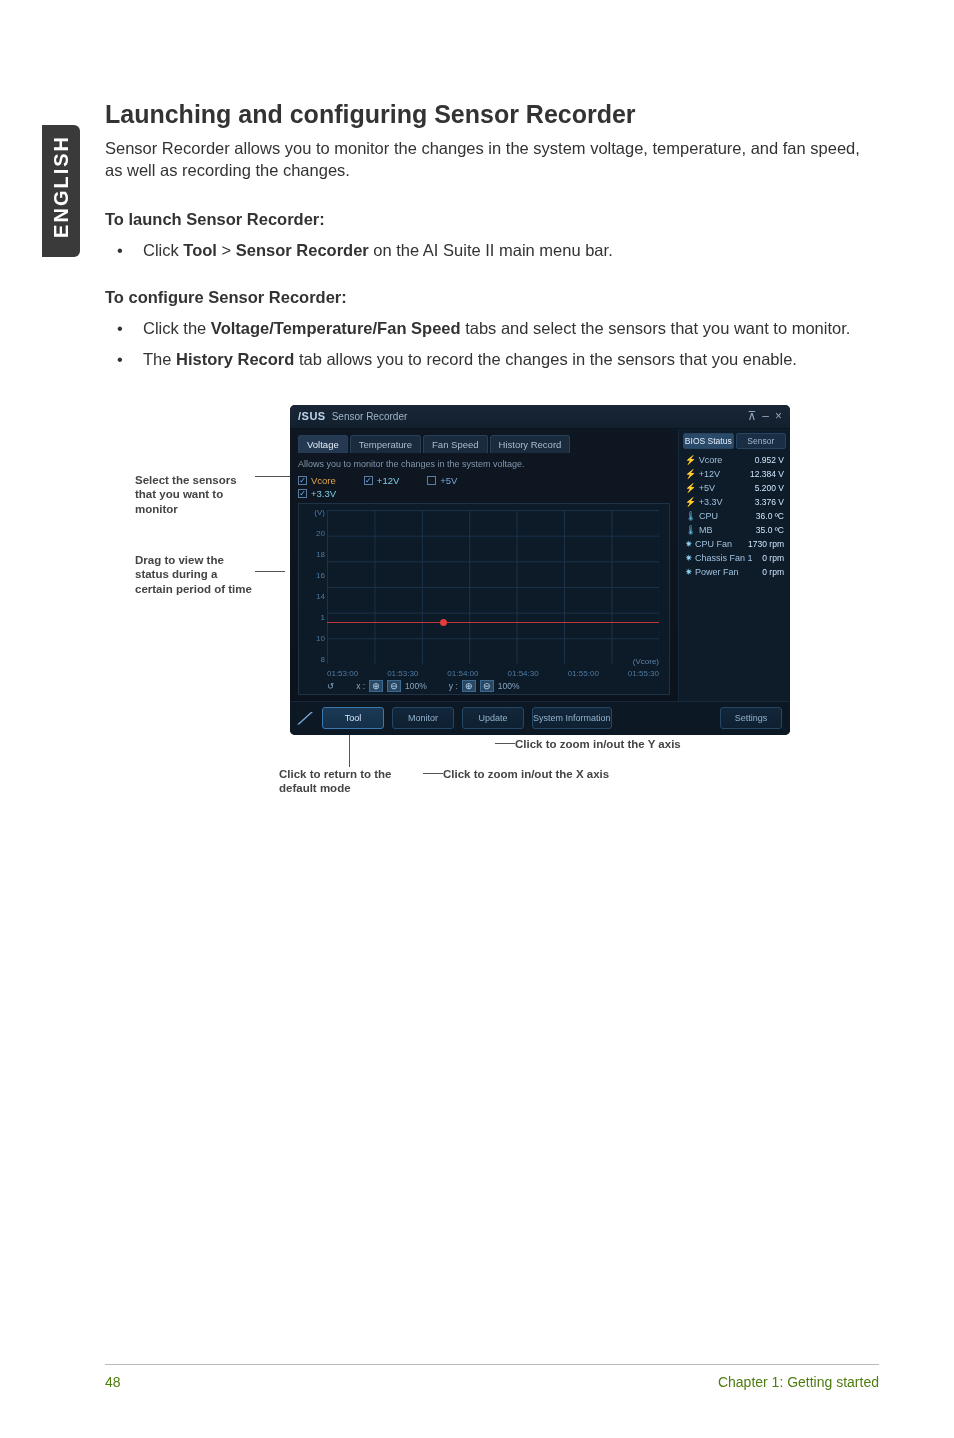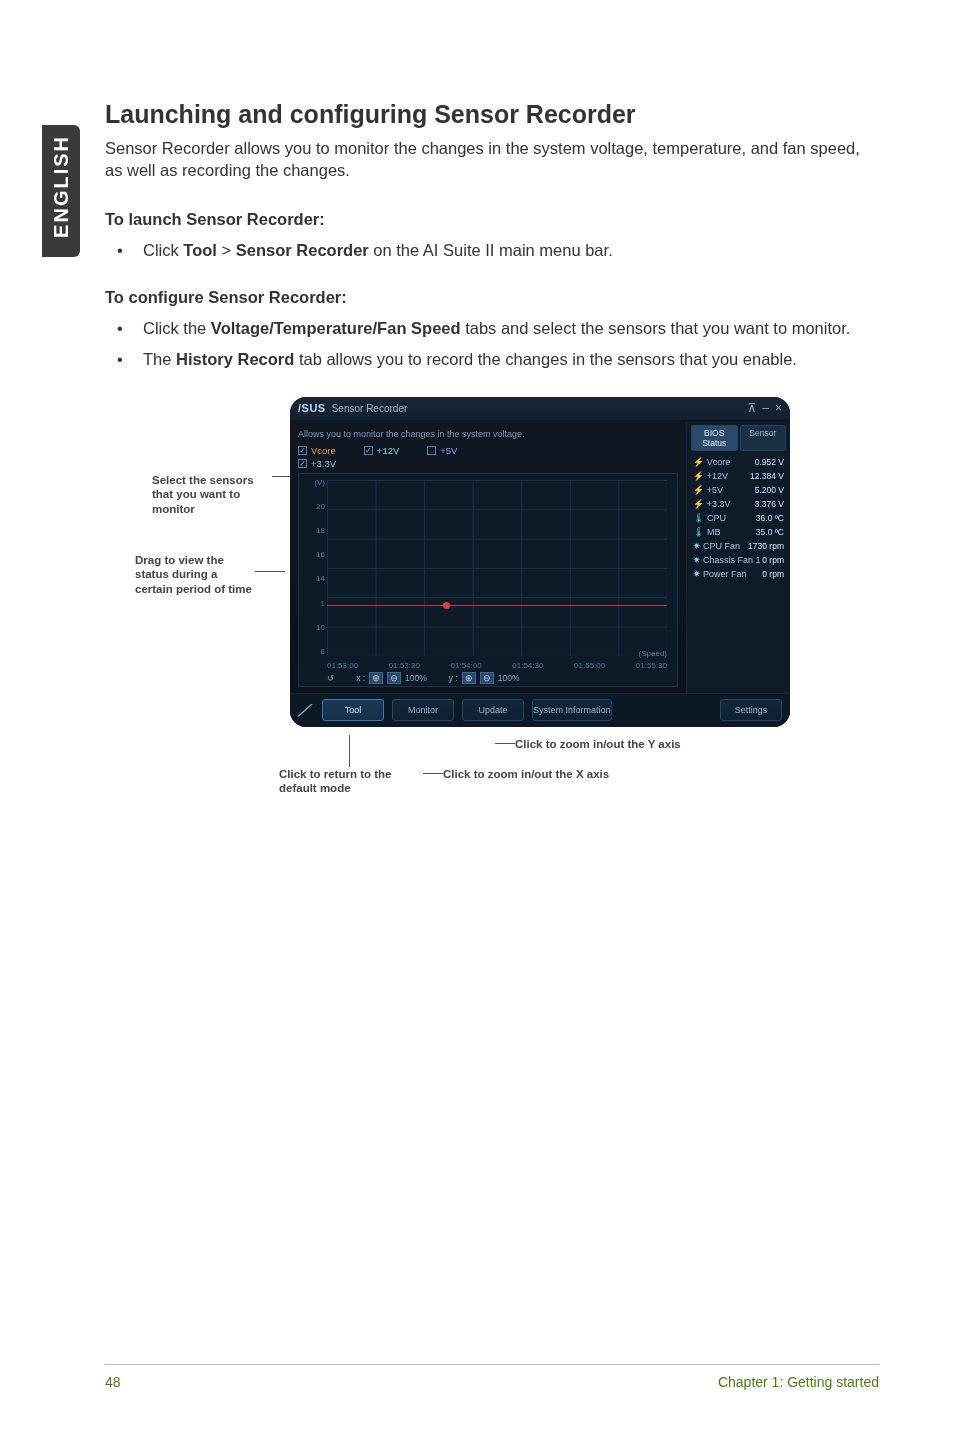--- a/index.html
+++ b/index.html
@@ -22,36 +22,36 @@
   }
   h2.section-title { font-size: 25px; font-weight: 700; margin-bottom: 8px; }
   p.intro { font-size: 16.5px; line-height: 1.35; margin-bottom: 28px; }
   p.subhead { font-size: 16.5px; font-weight: 700; margin-bottom: 10px; }
   ul.bullets { list-style: none; margin-bottom: 26px; }
   ul.bullets li { position: relative; padding-left: 38px; font-size: 16.5px; line-height: 1.4; margin-bottom: 8px; }
   ul.bullets li::before { content: "•"; position: absolute; left: 12px; top: 0; }
   .figure-wrap { position: relative; width: 660px; height: 420px; margin-left: 30px; margin-top: 10px; }
   .label { position: absolute; font-size: 11.5px; font-weight: 700; line-height: 1.25; color: #444; }
   .label .line { position: absolute; background: #555; }
-  .lbl-select { left: 0; top: 76px; width: 120px; margin-left: 17px; }
+  .lbl-select { left: 0; top: 76px; width: 120px; }
   .lbl-select .line.h { top: 3px; left: 100%; width: 38px; height: 1px; }
   .lbl-drag { left: 0; top: 156px; width: 120px; }
   .lbl-drag .line.h { top: 18px; left: 100%; width: 30px; height: 1px; }
   .lbl-return { left: 144px; top: 370px; width: 120px; }
   .lbl-return .line.v { left: 70px; top: -32px; width: 1px; height: 32px; }
   .lbl-zoomx { left: 308px; top: 370px; width: 170px; }
   .lbl-zoomx .line.h { left: -20px; top: 6px; width: 20px; height: 1px; }
   .lbl-zoomy { left: 380px; top: 340px; width: 170px; }
   .lbl-zoomy .line.h { left: -20px; top: 6px; width: 20px; height: 1px; }
 
   
   .app {
-    position: absolute; left: 155px; top: 0; width: 500px; height: 330px;
+    position: absolute; left: 155px; top: 8px; width: 500px; height: 330px;
     background: linear-gradient(#0f1722, #0b121b);
-    border-radius: 16px; overflow: hidden; color: #cbd6e2;
+    border-radius: 5px; overflow: hidden; color: #cbd6e2;
     font-size: 10px;
   }
   .app .titlebar {
     height: 24px; background: linear-gradient(#1a2636,#12202e);
     display: flex; align-items: center; padding: 0 8px; justify-content: space-between;
     border-bottom: 1px solid #0b1520;
   }
   .app .titlebar .left { display: flex; align-items: center; gap: 6px; }
   .app .brand { font-weight: 700; color: #e8eef5; letter-spacing: .5px; font-size: 11px; }
   .app .brand .accent { color: #bcd6ef; }
@@ -86,21 +86,21 @@
   }
   .yticks { position:absolute; left:4px; top:4px; bottom:30px; width:22px; display:flex; flex-direction:column; justify-content:space-between; font-size:8px; color:#4e7aa2; text-align:right;}
   .xticks { position:absolute; left:28px; right:10px; bottom:16px; display:flex; justify-content:space-between; font-size:8px; color:#4e7aa2;}
   .timelabel { position:absolute; right:10px; bottom:28px; font-size:8px; color:#5b82a6;}
   .redline { position:absolute; left:28px; right:10px; top:62%; height:1px; background: rgba(225,60,60,.85); }
   .redline::after { content:""; position:absolute; left:34%; top:-3px; width:7px; height:7px; background:#e23c3c; border-radius:50%; }
   .axis-zoom { position:absolute; left:28px; bottom:2px; display:flex; gap:22px;}
   .axis-zoom .grp { display:flex; align-items:center; gap:4px; font-size:8.5px; color:#86a6c3;}
   .axis-zoom .btn { width:14px;height:12px; background:#2a4763; border:1px solid #3c6a91; color:#bcd6ef; display:flex;align-items:center;justify-content:center;font-size:9px;}
 
-  .app .sidebar { width: 104px; background: #0e1b29; border-left: 1px solid #15283b; padding: 4px; display:flex; flex-direction:column;}
+  .app .sidebar { width: 112px; background: #0e1b29; border-left: 1px solid #15283b; padding: 4px; display:flex; flex-direction:column;}
   .side-tabs { display:flex; gap:2px; margin-bottom:4px;}
   .side-tabs .st { flex:1; font-size:8.5px; padding:2px 0; text-align:center; background:#1a2f44; color:#9fb9d1; border:1px solid #264360; border-radius:2px;}
   .side-tabs .st.active { background:#2a4a6a; color:#e2edf7;}
   .srow { display:flex; justify-content:space-between; align-items:center; padding:2px 2px; font-size:9px; color:#9fc1de;}
   .srow .ico { width:10px; text-align:center; color:#f2c24b;}
   .srow.temp .ico { color:#6fc7f0;}
   .srow.fan .ico { color:#8fd3f5;}
   .srow .val { color:#cfe6ff; font-size:8.5px;}
 
   .app .bottombar { height:34px; background:#0c1824; border-top:1px solid #15283b; display:flex; align-items:center; padding:0 8px; gap:8px;}
@@ -171,20 +171,26 @@
         </div>
         <div class="winbtns">
           <span>⊼</span>
           <span>–</span>
           <span>×</span>
         </div>
       </div>
 
       <div class="body">
         <div class="main">
+          <div class="tabs">
+            <div class="tab active">Voltage</div>
+            <div class="tab">Temperature</div>
+            <div class="tab">Fan Speed</div>
+            <div class="tab">History Record</div>
+          </div>
           <div class="desc">Allows you to monitor the changes in the system voltage.</div>
           <div class="checks">
             <div class="ck">
                 <span class="box">✓</span>
                 <span class="lab orange">Vcore</span>
               </div>
             <div class="ck">
                 <span class="box">✓</span>
                 <span class="lab cyan">+12V</span>
               </div>
@@ -206,21 +212,21 @@
               <span>20</span>
               <span>18</span>
               <span>16</span>
               <span>14</span>
               <span>1</span>
               <span>10</span>
               <span>8</span>
             </div>
             <div class="chart-grid"></div>
             <div class="redline"></div>
-            <div class="timelabel">(Speed)</div>
+            <div class="timelabel">(Vcore)</div>
             <div class="xticks">
               <span>01:53:00</span>
               <span>01:53:30</span>
               <span>01:54:00</span>
               <span>01:54:30</span>
               <span>01:55:00</span>
               <span>01:55:30</span>
             </div>
             <div class="axis-zoom">
               <div class="grp">

